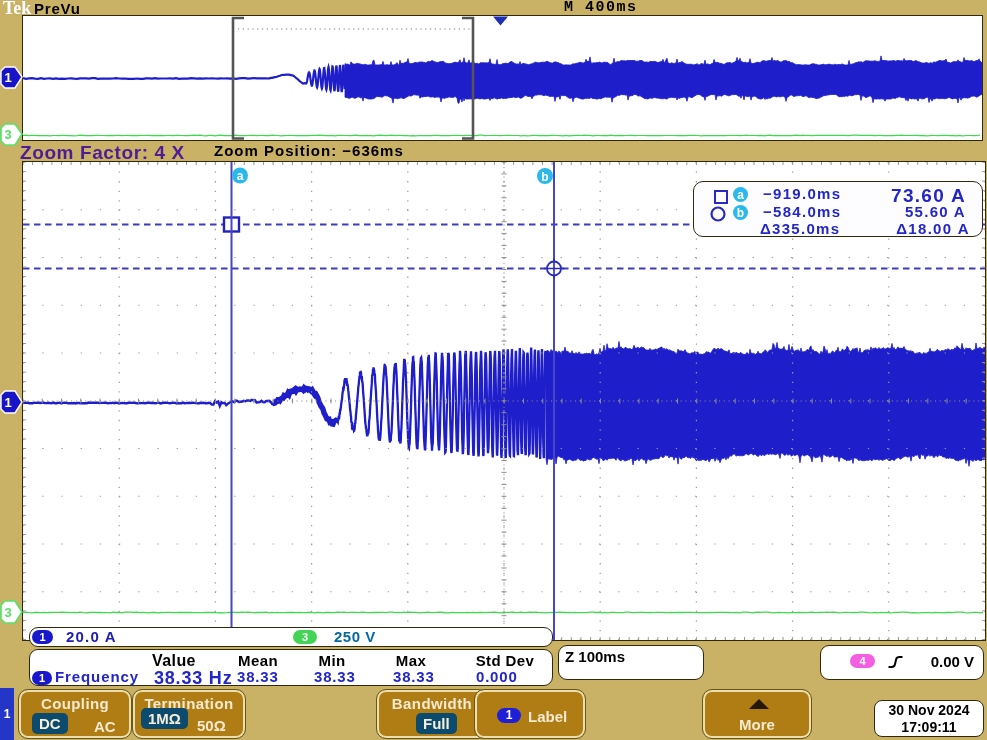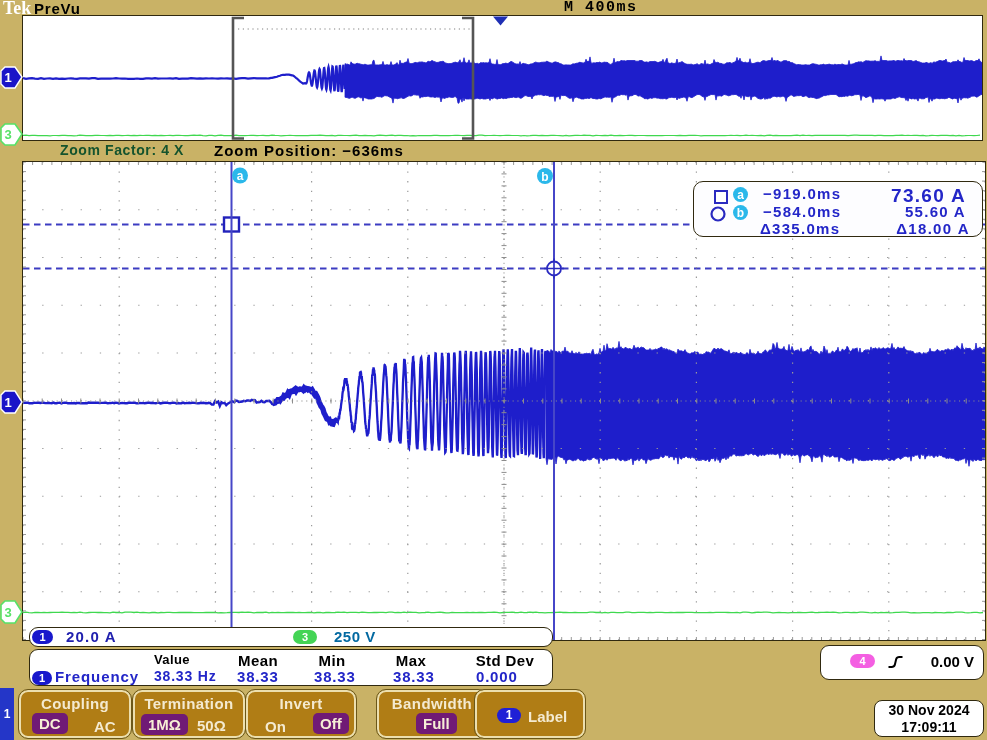--- a/index.html
+++ b/index.html
@@ -2,21 +2,21 @@
 <html><head><meta charset="utf-8">
 <style>
 html,body{margin:0;padding:0;}
 #scr{position:relative;width:987px;height:740px;background:#c9b266;overflow:hidden;
   font-family:"Liberation Sans",sans-serif;font-weight:bold;}
 .abs{position:absolute;}
 .box{position:absolute;background:#fff;border:1.6px solid #30290f;}
 .nav{color:#2326c8;}
 .badge{position:absolute;border-radius:9px;color:#fff;text-align:center;
   font-size:11px;line-height:15px;font-weight:bold;}
-.chip{position:absolute;background:#701a75;color:#f6eed6;border-radius:5px;
+.chip{position:absolute;background:#0c4a6e;color:#f6eed6;border-radius:5px;
   font-size:15px;padding:2px 7px;font-weight:bold;}
 .btn{position:absolute;top:690px;height:48px;background:#b07d15;border-radius:9px;
   border:2px solid #ecdfae;outline:1px solid #6b5718;box-sizing:border-box;}
 .btitle{position:absolute;width:100%;text-align:center;top:3px;font-size:15px;
   color:#f4ead0;letter-spacing:0.4px;}
 .mopt{position:absolute;font-size:15px;color:#f4ead0;}
 </style></head>
 <body>
 <div id="scr">
 
@@ -38,21 +38,21 @@
 
 <svg class="abs" style="left:0;top:66px;" width="23" height="23">
  <polygon points="1,5 5,1 15,1 22,11 15,22 5,22 1,18" fill="#1a14c8" stroke="#fff" stroke-width="1.4"></polygon>
  <text x="8" y="16" fill="#fff" font-size="13" font-weight="bold" text-anchor="middle" font-family="Liberation Sans">1</text>
 </svg>
 <svg class="abs" style="left:0;top:123px;" width="23" height="23">
  <polygon points="1,5 5,1 15,1 22,11 15,22 5,22 1,18" fill="#fff" stroke="#57e267" stroke-width="1.6"></polygon>
  <text x="8" y="16" fill="#57e267" font-size="13" font-weight="bold" text-anchor="middle" font-family="Liberation Sans">3</text>
 </svg>
 
-<div class="abs" style="left:20px;top:142px;font-size:14px;color:#14532d;letter-spacing:0.6px;margin-left:40px;">Zoom Factor: 4 X</div>
+<div class="abs" style="left:20px;top:142px;font-size:19px;color:#4c1d95;letter-spacing:0.6px;">Zoom Factor: 4 X</div>
 <div class="abs" style="left:214px;top:142px;font-size:15px;color:#000;letter-spacing:1.0px;">Zoom Position: −636ms</div>
 
 <div class="box" style="left:22px;top:161px;width:962px;height:478px;">
 <svg width="962" height="478" style="position:absolute;left:0;top:0;">
   <line x1="0" y1="62.5" x2="962" y2="62.5" stroke="#3c3cc2" stroke-width="2.2" stroke-dasharray="6.5 4.5"></line>
   <line x1="0" y1="106.5" x2="962" y2="106.5" stroke="#3c3cc2" stroke-width="2.2" stroke-dasharray="6.5 4.5"></line>
   <polyline points="0.0,450.6 3.0,450.2 6.0,450.6 9.0,450.8 12.0,450.4 15.0,450.5 18.0,450.6 21.0,450.4 24.0,450.6 27.0,450.5 30.0,450.4 33.0,450.4 36.0,450.4 39.0,450.2 42.0,450.3 45.0,450.3 48.0,450.7 51.0,450.5 54.0,450.7 57.0,450.2 60.0,450.7 63.0,450.8 66.0,450.5 69.0,450.4 72.0,450.4 75.0,450.5 78.0,450.3 81.0,450.6 84.0,450.7 87.0,450.8 90.0,450.2 93.0,450.5 96.0,450.3 99.0,450.8 102.0,450.2 105.0,450.2 108.0,450.2 111.0,450.5 114.0,450.2 117.0,450.6 120.0,450.4 123.0,450.6 126.0,450.8 129.0,450.5 132.0,450.5 135.0,450.8 138.0,450.5 141.0,450.7 144.0,450.4 147.0,450.3 150.0,450.7 153.0,450.7 156.0,450.4 159.0,450.5 162.0,450.5 165.0,450.4 168.0,450.5 171.0,450.6 174.0,450.7 177.0,450.7 180.0,450.6 183.0,450.3 186.0,450.5 189.0,450.5 192.0,450.3 195.0,450.8 198.0,450.6 201.0,450.8 204.0,450.7 207.0,450.5 210.0,450.4 213.0,450.3 216.0,450.5 219.0,450.2 222.0,450.4 225.0,450.2 228.0,450.3 231.0,450.8 234.0,450.4 237.0,450.5 240.0,450.5 243.0,450.2 246.0,450.8 249.0,450.4 252.0,450.6 255.0,450.5 258.0,450.7 261.0,450.7 264.0,450.3 267.0,450.5 270.0,450.3 273.0,450.6 276.0,450.4 279.0,450.6 282.0,450.7 285.0,450.5 288.0,450.4 291.0,450.8 294.0,450.5 297.0,450.4 300.0,450.8 303.0,450.5 306.0,450.5 309.0,450.6 312.0,450.5 315.0,450.2 318.0,450.3 321.0,450.2 324.0,450.6 327.0,450.3 330.0,450.3 333.0,450.4 336.0,450.7 339.0,450.2 342.0,450.3 345.0,450.7 348.0,450.7 351.0,450.5 354.0,450.5 357.0,450.3 360.0,450.3 363.0,450.7 366.0,450.2 369.0,450.2 372.0,450.6 375.0,450.3 378.0,450.6 381.0,450.2 384.0,450.6 387.0,450.2 390.0,450.3 393.0,450.3 396.0,450.8 399.0,450.6 402.0,450.5 405.0,450.2 408.0,450.7 411.0,450.6 414.0,450.3 417.0,450.2 420.0,450.5 423.0,450.8 426.0,450.8 429.0,450.3 432.0,450.7 435.0,450.6 438.0,450.7 441.0,450.7 444.0,450.3 447.0,450.6 450.0,450.3 453.0,450.7 456.0,450.4 459.0,450.5 462.0,450.6 465.0,450.3 468.0,450.4 471.0,450.2 474.0,450.3 477.0,450.8 480.0,450.5 483.0,450.4 486.0,450.3 489.0,450.2 492.0,450.5 495.0,450.6 498.0,450.2 501.0,450.7 504.0,450.5 507.0,450.2 510.0,450.5 513.0,450.2 516.0,450.6 519.0,450.7 522.0,450.8 525.0,450.7 528.0,450.6 531.0,450.5 534.0,450.4 537.0,450.2 540.0,450.5 543.0,450.3 546.0,450.7 549.0,450.7 552.0,450.4 555.0,450.6 558.0,450.7 561.0,450.7 564.0,450.6 567.0,450.2 570.0,450.2 573.0,450.5 576.0,450.3 579.0,450.8 582.0,450.3 585.0,450.8 588.0,450.4 591.0,450.3 594.0,450.6 597.0,450.7 600.0,450.6 603.0,450.2 606.0,450.2 609.0,450.6 612.0,450.6 615.0,450.4 618.0,450.4 621.0,450.3 624.0,450.6 627.0,450.3 630.0,450.7 633.0,450.4 636.0,450.4 639.0,450.3 642.0,450.6 645.0,450.7 648.0,450.4 651.0,450.7 654.0,450.5 657.0,450.4 660.0,450.5 663.0,450.3 666.0,450.4 669.0,450.4 672.0,450.6 675.0,450.7 678.0,450.7 681.0,450.6 684.0,450.7 687.0,450.5 690.0,450.6 693.0,450.3 696.0,450.3 699.0,450.4 702.0,450.4 705.0,450.5 708.0,450.6 711.0,450.6 714.0,450.3 717.0,450.8 720.0,450.2 723.0,450.2 726.0,450.3 729.0,450.8 732.0,450.5 735.0,450.2 738.0,450.3 741.0,450.2 744.0,450.2 747.0,450.4 750.0,450.8 753.0,450.6 756.0,450.5 759.0,450.6 762.0,450.6 765.0,450.8 768.0,450.7 771.0,450.6 774.0,450.5 777.0,450.3 780.0,450.6 783.0,450.7 786.0,450.4 789.0,450.2 792.0,450.6 795.0,450.5 798.0,450.3 801.0,450.3 804.0,450.2 807.0,450.3 810.0,450.2 813.0,450.3 816.0,450.8 819.0,450.7 822.0,450.4 825.0,450.4 828.0,450.6 831.0,450.5 834.0,450.7 837.0,450.2 840.0,450.2 843.0,450.3 846.0,450.7 849.0,450.8 852.0,450.4 855.0,450.8 858.0,450.3 861.0,450.6 864.0,450.3 867.0,450.8 870.0,450.6 873.0,450.3 876.0,450.4 879.0,450.2 882.0,450.2 885.0,450.4 888.0,450.8 891.0,450.7 894.0,450.8 897.0,450.8 900.0,450.7 903.0,450.6 906.0,450.6 909.0,450.8 912.0,450.5 915.0,450.7 918.0,450.7 921.0,450.8 924.0,450.5 927.0,450.5 930.0,450.6 933.0,450.2 936.0,450.2 939.0,450.2 942.0,450.6 945.0,450.8 948.0,450.6 951.0,450.3 954.0,450.4 957.0,450.8 960.0,450.5" fill="none" stroke="#3fd84f" stroke-width="1.3"></polyline>
   <polyline points="0.0,241.1 1.6,240.6 3.2,240.8 4.8,240.8 6.4,241.2 8.0,241.1 9.6,241.3 11.2,240.7 12.8,240.9 14.4,240.6 16.0,240.8 17.6,241.0 19.2,240.6 20.8,240.8 22.4,241.1 24.0,241.0 25.6,240.8 27.2,241.1 28.8,241.2 30.4,240.6 32.0,241.2 33.6,241.2 35.2,240.9 36.8,240.7 38.4,241.4 40.0,240.9 41.6,240.7 43.2,240.7 44.8,241.3 46.4,241.1 48.0,241.2 49.6,241.2 51.2,241.0 52.8,241.4 54.4,240.9 56.0,241.0 57.6,241.3 59.2,241.1 60.8,241.3 62.4,241.1 64.0,241.2 65.6,240.6 67.2,240.8 68.8,240.8 70.4,240.7 72.0,240.8 73.6,240.7 75.2,240.8 76.8,241.1 78.4,240.9 80.0,240.9 81.6,240.8 83.2,240.8 84.8,241.3 86.4,241.1 88.0,241.1 89.6,240.7 91.2,241.2 92.8,240.7 94.4,240.9 96.0,241.4 97.6,241.1 99.2,241.0 100.8,241.1 102.4,241.3 104.0,241.2 105.6,240.8 107.2,240.6 108.8,240.9 110.4,240.8 112.0,240.8 113.6,241.4 115.2,241.3 116.8,240.9 118.4,241.1 120.0,240.9 121.6,241.3 123.2,241.0 124.8,240.8 126.4,240.8 128.0,241.0 129.6,240.8 131.2,241.1 132.8,241.3 134.4,240.9 136.0,240.8 137.6,241.4 139.2,241.0 140.8,240.7 142.4,240.6 144.0,240.7 145.6,241.1 147.2,241.2 148.8,240.9 150.4,240.7 152.0,240.9 153.6,241.4 155.2,241.0 156.8,241.4 158.4,241.3 160.0,240.6 161.6,241.2 163.2,241.1 164.8,241.0 166.4,240.8 168.0,241.1 169.6,240.7 171.2,240.9 172.8,241.0 174.4,241.4 176.0,241.3 177.6,240.8 179.2,241.0 180.8,240.7 182.4,241.3 184.0,241.3 185.6,240.8 187.2,241.2 188.8,242.6 190.4,242.6 192.0,239.2 193.6,240.6 195.2,239.6 196.8,244.0 198.4,240.2 200.0,241.3 201.6,240.9 203.2,243.1 204.8,241.6 206.4,240.7 208.0,239.8 209.6,239.3 211.2,240.2 212.8,238.6 214.4,238.9 216.0,239.9 217.6,239.7 219.2,239.5 220.8,238.8 222.4,239.3 224.0,238.5 225.6,238.5 227.2,238.9 228.8,237.9 230.4,238.3 232.0,238.2 233.6,240.6 235.2,240.2 236.8,240.1 238.4,238.8 240.0,240.0 241.6,240.2 243.2,239.0 244.8,239.0 246.4,238.8 248.0,240.3 249.6,242.6" fill="none" stroke="#1e1ecb" stroke-width="2.4"></polyline>
   <polyline points="250.0,240.3 251.0,241.2 252.0,240.9 253.0,239.4 254.0,239.4 255.0,237.6 256.0,237.5 257.0,238.5 258.0,236.9 259.0,236.2 260.0,236.1 261.0,233.7 262.0,234.2 263.0,233.3 264.0,233.3 265.0,231.1 266.0,232.4 267.0,229.6 268.0,229.2 269.0,229.7 270.0,229.4 271.0,227.9 272.0,227.1 273.0,228.8 274.0,227.1 275.0,227.7 276.0,227.6 277.0,227.0 278.0,227.2 279.0,227.1 280.0,228.0 281.0,226.3 282.0,227.5 283.0,226.4 284.0,226.7 285.0,227.7 286.0,227.0 287.0,227.3 288.0,228.6 289.0,227.8 290.0,229.6 291.0,231.7 292.0,233.2 293.0,232.5 294.0,234.3 295.0,236.4 296.0,240.0 297.0,241.9 298.0,244.2 299.0,245.4 300.0,247.2 301.0,251.0 302.0,252.8 303.0,254.8 304.0,257.0 305.0,257.5 306.0,257.3 307.0,260.3 308.0,260.0 309.0,261.9 310.0,262.1 311.0,259.6 312.0,258.9 313.0,258.2 314.0,258.5" fill="none" stroke="#1e1ecb" stroke-width="5.4"></polyline>
   <polyline points="314.0,259.3 314.2,257.7 314.5,259.6 314.8,260.1 315.0,256.8 315.2,258.7 315.5,256.1 315.8,256.4 316.0,257.4 316.2,255.9 316.5,251.7 316.8,251.7 317.0,249.9 317.2,247.8 317.5,247.8 317.8,245.8 318.0,243.6 318.2,242.0 318.5,240.1 318.8,238.2 319.0,236.9 319.2,235.1 319.5,231.5 319.8,229.5 320.0,228.7 320.2,225.9 320.5,225.2 320.8,225.8 321.0,224.6 321.2,222.6 321.5,218.4 321.8,218.0 322.0,216.9 322.2,216.2 322.5,220.0 322.8,219.7 323.0,220.7 323.2,217.1 323.5,217.1 323.8,220.6 324.0,220.5 324.2,224.0 324.5,221.9 324.8,223.9 325.0,225.5 325.2,228.2 325.5,230.2 325.8,234.3 326.0,235.4 326.2,238.2 326.5,240.5 326.8,243.2 327.0,246.0 327.2,248.6 327.5,250.0 327.8,253.7 328.0,253.9 328.2,258.8 328.5,260.9 328.8,259.9 329.0,264.4 329.2,264.1 329.5,264.4 329.8,268.1 330.0,265.5 330.2,264.6 330.5,265.8 330.8,266.4 331.0,269.0 331.2,268.8 331.5,263.9 331.8,264.4 332.0,261.6 332.2,262.2 332.5,258.2 332.8,257.1 333.0,252.2 333.2,251.4 333.5,247.1 333.8,245.0 334.0,241.5 334.2,238.7 334.5,235.5 334.8,231.9 335.0,229.8 335.2,226.2 335.5,223.8 335.8,221.8 336.0,218.6 336.2,218.1 336.5,214.0 336.8,216.5 337.0,210.1 337.2,211.5 337.5,210.0 337.8,209.9 338.0,210.7 338.2,213.2 338.5,215.9 338.8,214.1 339.0,217.6 339.2,219.8 339.5,220.2 339.8,223.6 340.0,227.8 340.2,230.9 340.5,234.1 340.8,237.6 341.0,241.1 341.2,244.5 341.5,248.3 341.8,252.9 342.0,255.9 342.2,260.0 342.5,262.2 342.8,263.6 343.0,267.2 343.2,266.4 343.5,269.6 343.8,271.6 344.0,273.4 344.2,274.2 344.5,273.0 344.8,272.3 345.0,270.0 345.2,269.9 345.5,270.1 345.8,267.1 346.0,261.6 346.2,258.4 346.5,256.4 346.8,252.9 347.0,248.4 347.2,244.8 347.5,240.4 347.8,236.0 348.0,232.5 348.2,228.7 348.5,225.5 348.8,221.4 349.0,217.3 349.2,212.6 349.5,213.9 349.8,210.1 350.0,207.3 350.2,208.8 350.5,205.4 350.8,206.7 351.0,208.8 351.2,207.7 351.5,213.0 351.8,211.6 352.0,214.5 352.2,220.5 352.5,223.0 352.8,227.6 353.0,230.4 353.2,235.8 353.5,240.5 353.8,245.0 354.0,250.4 354.2,254.4 354.5,259.7 354.8,263.5 355.0,268.6 355.2,270.3 355.5,274.9 355.8,276.9 356.0,276.9 356.2,278.4 356.5,277.4 356.8,278.8 357.0,276.0 357.2,276.0 357.5,272.6 357.8,268.2 358.0,263.7 358.2,259.7 358.5,256.3 358.8,251.5 359.0,246.0 359.2,240.8 359.5,235.7 359.8,231.1 360.0,225.9 360.2,221.4 360.5,217.0 360.8,212.3 361.0,211.0 361.2,208.0 361.5,203.5 361.8,202.2 362.0,205.7 362.2,204.0 362.5,204.4 362.8,207.1 363.0,210.9 363.2,213.2 363.5,215.4 363.8,221.3 364.0,226.2 364.2,231.6 364.5,237.6 364.8,243.5 365.0,248.6 365.2,254.5 365.5,260.9 365.8,266.4 366.0,271.4 366.2,272.8 366.5,277.6 366.8,278.7 367.0,280.5 367.2,278.6 367.5,278.2 367.8,278.1 368.0,273.7 368.2,272.3 368.5,270.0 368.8,264.2 369.0,258.4 369.2,253.6 369.5,247.3 369.8,241.4 370.0,235.6 370.2,229.2 370.5,222.9 370.8,219.3 371.0,212.1 371.2,210.3 371.5,205.3 371.8,205.1 372.0,201.7 372.2,202.2 372.5,202.0 372.8,201.1 373.0,205.8 373.2,207.5 373.5,211.7 373.8,219.1 374.0,225.1 374.2,231.1 374.5,236.9 374.8,243.9 375.0,250.2 375.2,257.3 375.5,263.9 375.8,269.1 376.0,274.5 376.2,279.5 376.5,278.4 376.8,279.1 377.0,280.5 377.2,279.9 377.5,281.4 377.8,278.0 378.0,272.4 378.2,269.7 378.5,264.1 378.8,256.1 379.0,250.2 379.2,242.9 379.5,235.9 379.8,228.0 380.0,220.5 380.2,216.9 380.5,212.1 380.8,206.4 381.0,200.9 381.2,196.9 381.5,199.1 381.8,197.5 382.0,202.7 382.2,202.1 382.5,206.5 382.8,213.8 383.0,217.4 383.2,224.3 383.5,232.2 383.8,240.1 384.0,248.2 384.2,255.8 384.5,261.9 384.8,268.5 385.0,273.7 385.2,278.8 385.5,281.1 385.8,286.0 386.0,286.3 386.2,281.1 386.5,283.5 386.8,277.9 387.0,273.6 387.2,266.8 387.5,258.9 387.8,251.7 388.0,243.5 388.2,235.3 388.5,226.6 388.8,219.5 389.0,212.9 389.2,207.2 389.5,201.0 389.8,200.3 390.0,195.1 390.2,195.0 390.5,200.7 390.8,199.2 391.0,206.9 391.2,211.5 391.5,217.8 391.8,226.1 392.0,234.6 392.2,242.9 392.5,250.9 392.8,258.8 393.0,268.1 393.2,273.0 393.5,281.0 393.8,284.1 394.0,283.9 394.2,282.9 394.5,287.3 394.8,279.6 395.0,278.4 395.2,271.4 395.5,265.1 395.8,256.5 396.0,247.5 396.2,238.4 396.5,228.9 396.8,221.9 397.0,214.1 397.2,205.6 397.5,202.2 397.8,197.1 398.0,195.9 398.2,195.6 398.5,198.1 398.8,200.2 399.0,207.7 399.2,213.1 399.5,222.5 399.8,231.2 400.0,240.3 400.2,249.4 400.5,258.0 400.8,267.4 401.0,275.7 401.2,278.7 401.5,282.9 401.8,286.6 402.0,288.2 402.2,287.7 402.5,281.3 402.8,274.5 403.0,266.9 403.2,259.0 403.5,250.0 403.8,240.5 404.0,231.3 404.2,221.1 404.5,213.5 404.8,203.2 405.0,199.5 405.2,195.0 405.5,196.7 405.8,192.9 406.0,198.0 406.2,200.9 406.5,209.2 406.8,217.8 407.0,227.3 407.2,237.4 407.5,247.2 407.8,258.6 408.0,266.9 408.2,276.3 408.5,280.8 408.8,283.2 409.0,288.6 409.2,285.0 409.5,283.1 409.8,280.6 410.0,272.6 410.2,266.5 410.5,254.5 410.8,244.8 411.0,233.8 411.2,222.9 411.5,214.9 411.8,205.7 412.0,199.8 412.2,195.7 412.5,191.4 412.8,191.5 413.0,198.7 413.2,202.7 413.5,210.5 413.8,219.6 414.0,230.2 414.2,241.8 414.5,252.4 414.8,263.8 415.0,271.2 415.2,278.5 415.5,283.1 415.8,285.4 416.0,288.3 416.2,286.7 416.5,280.1 416.8,272.8 417.0,265.3 417.2,254.4 417.5,242.7 417.8,230.9 418.0,219.1 418.2,209.3 418.5,201.7 418.8,195.6 419.0,190.8 419.2,193.4 419.5,195.2 419.8,199.9 420.0,206.7 420.2,217.0 420.5,229.6 420.8,240.8 421.0,252.4 421.2,264.6 421.5,274.0 421.8,280.5 422.0,284.7 422.2,290.5 422.5,290.1 422.8,287.8 423.0,279.1 423.2,270.4 423.5,258.8 423.8,247.5 424.0,235.7 424.2,224.0 424.5,213.6 424.8,205.5 425.0,194.4 425.2,191.0 425.5,191.8 425.8,192.1 426.0,197.7 426.2,207.7 426.5,219.5 426.8,231.3 427.0,243.5 427.2,255.8 427.5,267.9 427.8,279.1 428.0,282.9 428.2,289.5 428.5,290.9 428.8,287.8 429.0,280.3 429.2,273.4 429.5,262.9 429.8,251.3 430.0,237.9 430.2,225.6 430.5,212.8 430.8,204.6 431.0,194.0 431.2,190.5 431.5,191.5 431.8,195.0 432.0,201.9 432.2,210.9 432.5,220.6 432.8,234.7 433.0,248.1 433.2,262.2 433.5,273.1 433.8,281.9 434.0,287.4 434.2,288.7 434.5,288.8 434.8,286.3 435.0,277.5 435.2,267.0 435.5,253.1 435.8,239.9 436.0,225.5 436.2,214.0 436.5,202.4 436.8,197.8 437.0,188.9 437.2,190.8 437.5,196.5 437.8,204.0 438.0,212.5 438.2,225.2 438.5,239.3 438.8,253.9 439.0,267.6 439.2,277.3 439.5,283.6 439.8,292.2 440.0,290.9 440.2,288.7 440.5,280.3 440.8,269.0 441.0,257.5 441.2,242.8 441.5,228.7 441.8,214.8 442.0,204.2 442.2,193.3 442.5,191.2 442.8,188.9 443.0,193.2 443.2,204.2 443.5,213.5 443.8,228.1 444.0,242.7 444.2,257.3 444.5,271.6 444.8,280.1 445.0,287.2 445.2,292.0 445.5,293.0 445.8,284.4 446.0,273.6 446.2,262.5 446.5,247.8 446.8,232.8 447.0,218.3 447.2,206.1 447.5,197.6 447.8,193.2 448.0,189.3 448.2,193.9 448.5,203.5 448.8,213.1 449.0,228.8 449.2,243.5 449.5,259.0 449.8,273.3 450.0,282.3 450.2,290.6 450.5,293.8 450.8,292.1 451.0,282.2 451.2,269.5 451.5,257.2 451.8,241.7 452.0,225.4 452.2,210.5 452.5,200.7 452.8,192.7 453.0,190.2 453.2,190.8 453.5,199.4 453.8,209.4 454.0,224.7 454.2,239.8 454.5,256.6 454.8,269.8 455.0,282.9 455.2,290.4 455.5,294.3 455.8,291.8 456.0,284.1 456.2,270.4 456.5,255.9 456.8,239.9 457.0,223.3 457.2,208.0 457.5,200.5 457.8,193.9 458.0,188.9 458.2,191.0 458.5,199.8 458.8,214.0 459.0,230.4 459.2,246.7 459.5,263.4 459.8,278.4 460.0,286.5 460.2,293.1 460.5,294.0 460.8,283.5 461.0,276.5 461.2,260.5 461.5,244.4 461.8,228.1 462.0,211.9 462.2,199.4 462.5,190.2 462.8,191.4 463.0,195.0 463.2,199.5 463.5,213.9 463.8,230.6 464.0,247.9 464.2,263.2 464.5,278.0 464.8,286.7 465.0,291.1 465.2,288.4 465.5,285.7 465.8,273.7 466.0,257.0 466.2,239.3 466.5,222.1 466.8,207.5 467.0,195.3 467.2,189.0 467.5,190.4 467.8,197.2 468.0,205.9 468.2,223.2 468.5,240.1 468.8,257.7 469.0,272.5 469.2,285.7 469.5,292.4 469.8,295.4 470.0,285.7 470.2,277.4 470.5,260.5 470.8,242.3 471.0,224.3 471.2,207.7 471.5,195.2 471.8,192.5 472.0,188.9 472.2,195.7 472.5,205.8 472.8,223.7 473.0,241.4 473.2,259.7 473.5,274.8 473.8,287.6 474.0,293.4 474.2,293.0 474.5,285.9 474.8,272.6 475.0,255.8 475.2,236.6 475.5,217.6 475.8,202.7 476.0,194.0 476.2,189.1 476.5,190.9 476.8,199.2 477.0,215.9 477.2,232.7 477.5,251.7 477.8,268.0 478.0,281.2 478.2,291.6 478.5,296.0 478.8,288.2 479.0,278.2 479.2,261.1 479.5,241.5 479.8,221.8 480.0,206.1 480.2,192.6 480.5,187.3 480.8,191.3 481.0,200.8 481.2,211.7 481.5,231.7 481.8,251.3 482.0,270.1 482.2,284.4 482.5,294.6 482.8,296.0 483.0,289.0 483.2,274.6 483.5,258.5 483.8,238.6 484.0,219.2 484.2,203.3 484.5,191.3 484.8,187.3 485.0,191.4 485.2,201.1 485.5,217.5 485.8,238.1 486.0,257.2 486.2,273.3 486.5,289.7 486.8,293.8 487.0,294.0 487.2,281.1 487.5,265.8 487.8,248.2 488.0,227.1 488.2,210.2 488.5,196.3 488.8,191.0 489.0,187.0 489.2,198.9 489.5,212.8 489.8,232.3 490.0,252.8 490.2,269.9 490.5,285.2 490.8,294.0 491.0,294.1 491.2,286.8 491.5,269.5 491.8,250.9 492.0,230.3 492.2,211.2 492.5,198.5 492.8,188.9 493.0,189.9 493.2,195.6 493.5,214.5 493.8,232.7 494.0,253.4 494.2,274.1 494.5,288.4 494.8,291.1 495.0,293.2 495.2,283.0 495.5,268.1 495.8,246.4 496.0,225.6 496.2,208.0 496.5,195.7 496.8,186.0 497.0,191.2 497.2,201.2 497.5,218.9 497.8,240.1 498.0,260.0 498.2,280.1 498.5,289.1 498.8,291.8 499.0,289.3 499.2,274.2 499.5,257.6 499.8,235.8 500.0,215.8 500.2,196.9 500.5,190.3 500.8,190.7 501.0,194.6 501.2,213.7 501.5,232.1 501.8,253.7 502.0,272.5 502.2,286.6 502.5,292.1 502.8,292.1 503.0,277.8 503.2,260.7 503.5,240.1 503.8,219.3 504.0,201.8 504.2,192.0 504.5,190.7 504.8,193.9 505.0,210.1 505.2,230.3 505.5,252.8 505.8,274.1 506.0,287.8 506.2,291.8 506.5,291.3 506.8,281.5 507.0,260.0 507.2,238.9 507.5,216.2 507.8,199.5 508.0,189.6 508.2,185.6 508.5,198.9 508.8,213.2 509.0,234.5 509.2,257.4 509.5,276.7 509.8,292.3 510.0,291.9 510.2,286.9 510.5,275.5 510.8,254.1 511.0,232.2 511.2,210.3 511.5,194.8 511.8,188.9 512.0,187.6 512.2,202.1 512.5,221.5 512.8,244.1 513.0,265.2 513.2,284.8 513.5,295.4 513.8,294.0 514.0,284.4 514.2,265.8 514.5,242.6 514.8,219.9 515.0,202.1 515.2,190.5 515.5,188.3 515.8,197.0 516.0,214.8 516.2,235.9 516.5,259.4 516.8,278.4 517.0,289.5 517.2,296.9 517.5,284.7 517.8,271.7 518.0,248.2 518.2,225.7 518.5,203.5 518.8,189.4 519.0,187.1 519.2,193.9 519.5,210.1 519.8,232.5 520.0,255.5 520.2,276.4 520.5,291.6 520.8,296.1 521.0,289.8 521.2,272.6 521.5,250.0 521.8,225.5 522.0,205.3 522.2,190.6 522.5,189.1 522.8,193.8 523.0,212.0" fill="none" stroke="#1e1ecb" stroke-width="2.3"></polyline>
@@ -126,64 +126,66 @@
 </div>
 
 <div class="box" style="left:29px;top:627px;width:524px;height:20px;border-radius:9px;box-sizing:border-box;">
   <div class="badge" style="left:2px;top:2px;width:21px;height:14px;background:#1818cc;line-height:14px;">1</div>
   <div class="abs" style="left:36px;top:0px;font-size:15px;color:#2020ae;letter-spacing:1.2px;">20.0 A</div>
   <div class="badge" style="left:263px;top:2px;width:24px;height:14px;background:#44d455;line-height:14px;">3</div>
   <div class="abs" style="left:304px;top:0px;font-size:15px;color:#0369a1;letter-spacing:0.5px;">250 V</div>
 </div>
 
 <div class="box" style="left:29px;top:649px;width:524px;height:37px;border-radius:9px;box-sizing:border-box;">
-  <div class="abs" style="left:124px;top:2px;width:60px;font-size:13px;letter-spacing:0.4px;">Value</div>
+  <div class="abs" style="left:114px;top:2px;width:60px;text-align:center;font-size:16px;letter-spacing:0.4px;">Value</div>
   <div class="abs" style="left:198px;top:2px;width:60px;text-align:center;font-size:15px;letter-spacing:0.4px;">Mean</div>
   <div class="abs" style="left:272px;top:2px;width:60px;text-align:center;font-size:15px;letter-spacing:0.4px;">Min</div>
   <div class="abs" style="left:351px;top:2px;width:60px;text-align:center;font-size:15px;letter-spacing:0.4px;">Max</div>
   <div class="abs" style="left:442px;top:2px;width:66px;text-align:center;font-size:15px;letter-spacing:0.4px;">Std Dev</div>
   <div class="badge" style="left:2px;top:21px;width:20px;height:14px;background:#1818cc;line-height:14px;">1</div>
   <div class="abs nav" style="left:25px;top:18px;font-size:15px;letter-spacing:0.9px;">Frequency</div>
-  <div class="abs nav" style="left:124px;top:18px;font-size:14px;letter-spacing:0.8px;">38.33 Hz</div>
+  <div class="abs nav" style="left:124px;top:18px;font-size:18px;letter-spacing:0.8px;">38.33 Hz</div>
   <div class="abs nav" style="left:207px;top:18px;font-size:15px;letter-spacing:0.8px;">38.33</div>
   <div class="abs nav" style="left:284px;top:18px;font-size:15px;letter-spacing:0.8px;">38.33</div>
   <div class="abs nav" style="left:363px;top:18px;font-size:15px;letter-spacing:0.8px;">38.33</div>
   <div class="abs nav" style="left:446px;top:18px;font-size:15px;letter-spacing:0.8px;">0.000</div>
 </div>
 
+<div class="box" style="left:558px;top:645px;width:146px;height:35px;border-radius:9px;box-sizing:border-box;">
+  <div class="abs" style="left:6px;top:2px;font-size:15px;">Z 100ms</div>
+</div>
 <div class="box" style="left:820px;top:645px;width:164px;height:35px;border-radius:9px;box-sizing:border-box;">
   <div class="badge" style="left:29px;top:8px;width:25px;height:14px;background:#f45fe2;line-height:14px;font-size:11px;">4</div>
   <svg class="abs" style="left:66px;top:9px;" width="16" height="14">
     <path d="M1.5 12 h3.2 q2.4 0 3.1 -2.1 l1.4 -5.8 q0.7 -2.1 3.1 -2.1 h3.2" fill="none" stroke="#000" stroke-width="2"></path>
   </svg>
   <div class="abs" style="right:9px;top:7px;font-size:15px;">0.00 V</div>
 </div>
 
 <div class="abs" style="left:0;top:688px;width:14px;height:52px;background:#2436c8;color:#fff;font-size:12px;text-align:center;line-height:52px;">1</div>
 
 <div class="btn" style="left:19px;width:112px;">
   <div class="btitle">Coupling</div>
   <div class="chip" style="left:11px;top:21px;">DC</div>
   <div class="mopt" style="left:73px;top:26px;">AC</div>
 </div>
 <div class="btn" style="left:133px;width:112px;">
   <div class="btitle">Termination</div>
-  <div class="chip" style="left:6px;top:22px;">1MΩ</div>
+  <div class="chip" style="left:6px;top:16px;">1MΩ</div>
   <div class="mopt" style="left:62px;top:25px;">50Ω</div>
-</div>
-<div class="btn" style="left:246px;width:110px;">
-  <div class="btitle">Invert</div>
-  <div class="mopt" style="left:17px;top:26px;">On</div>
-  <div class="chip" style="left:65px;top:21px;">Off</div>
 </div>
 <div class="btn" style="left:361px;width:110px;margin-left:16px;">
   <div class="btitle">Bandwidth</div>
   <div class="chip" style="left:37px;top:21px;">Full</div>
 </div>
 <div class="btn" style="left:475px;width:110px;">
   <div class="badge" style="left:20px;top:16px;width:24px;height:15px;background:#1f1fd6;line-height:15px;font-size:12px;">1</div>
   <div class="mopt" style="left:51px;top:16px;">Label</div>
 </div>
+<div class="btn" style="left:703px;width:108px;">
+  <div class="abs" style="left:44px;top:7px;width:0;height:0;border-left:10px solid transparent;border-right:10px solid transparent;border-bottom:10px solid #241804;"></div>
+  <div class="mopt" style="left:0;top:24px;width:100%;text-align:center;">More</div>
+</div>
 <div class="box" style="left:874px;top:700px;width:110px;height:37px;border-radius:8px;box-sizing:border-box;">
   <div class="abs" style="left:0;top:1px;width:100%;text-align:center;font-size:14px;">30 Nov 2024</div>
   <div class="abs" style="left:0;top:18px;width:100%;text-align:center;font-size:14px;">17:09:11</div>
 </div>
 
 </div>
 </body></html>

